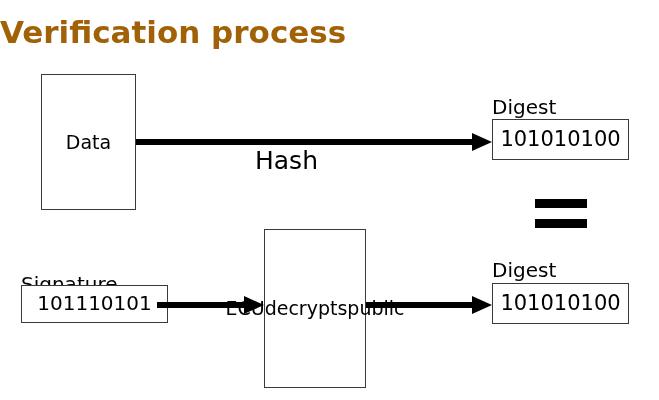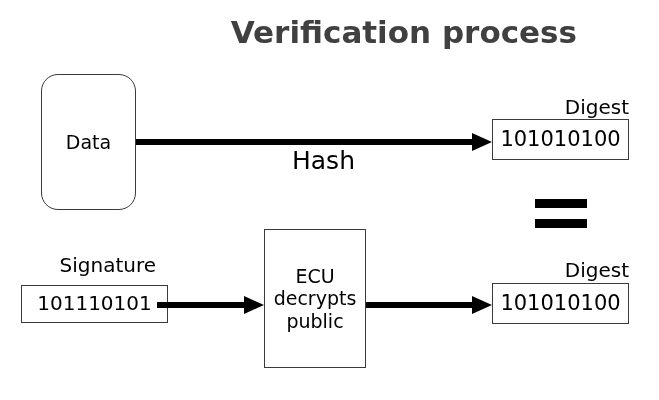--- a/index.html
+++ b/index.html
@@ -17,24 +17,24 @@
     background: #ffffff;
     overflow: hidden;
   }
 
   
   .title {
     position: absolute;
     left: 0;
     top: 14px;
     width: 577px;
-    text-align: right;
+    text-align: left;
     font-size: 31px;
     font-weight: bold;
-    color: #404040;
+    color: #a16207;
     letter-spacing: 0px;
     white-space: nowrap;
   }
 
   
   .box {
     position: absolute;
     box-sizing: border-box;
     border: 1.6px solid #3a3a3a;
     background: #ffffff;
@@ -45,21 +45,20 @@
     text-align: center;
     line-height: 1.18;
   }
 
   .box-data {
     left: 41px;
     top: 74px;
     width: 95px;
     height: 136px;
     font-size: 19px;
-    border-radius: 17px;
   }
 
   .box-digest-top {
     left: 492px;
     top: 119px;
     width: 137px;
     height: 41px;
     font-size: 21px;
   }
 
@@ -68,23 +67,23 @@
     top: 285px;
     width: 147px;
     height: 38px;
     font-size: 20px;
   }
 
   .box-ecu {
     left: 264px;
     top: 229px;
     width: 102px;
-    height: 139px;
+    height: 159px;
     font-size: 19px;
-    flex-direction: column;
+    flex-direction: row;
     justify-content: center;
   }
 
   .box-digest-bottom {
     left: 492px;
     top: 283px;
     width: 137px;
     height: 41px;
     font-size: 21px;
   }
@@ -97,35 +96,35 @@
   .ecu-line.bold {
     font-weight: normal;
   }
 
   
   .caption {
     position: absolute;
     color: #000000;
     font-size: 20px;
     white-space: nowrap;
-    text-align: right;
+    text-align: left;
   }
   .caption-digest-top {
     left: 492px;
     top: 95px;
     width: 137px;
   }
   .caption-digest-bottom {
     left: 492px;
     top: 258px;
     width: 137px;
   }
   .caption-signature {
     left: 21px;
-    top: 253px;
+    top: 272px;
     width: 135px;
   }
   .caption-hash {
     left: 255px;
     top: 146px;
     width: 100px;
     font-size: 25px;
   }
 
   

